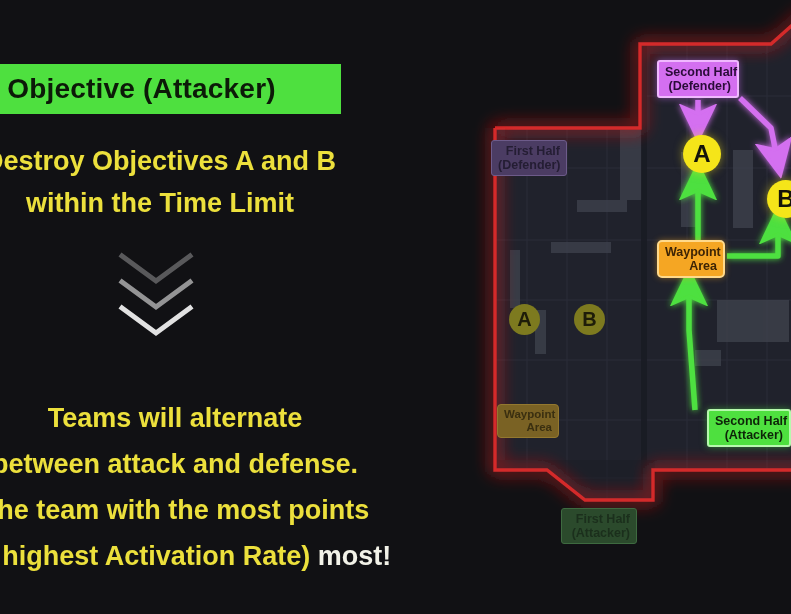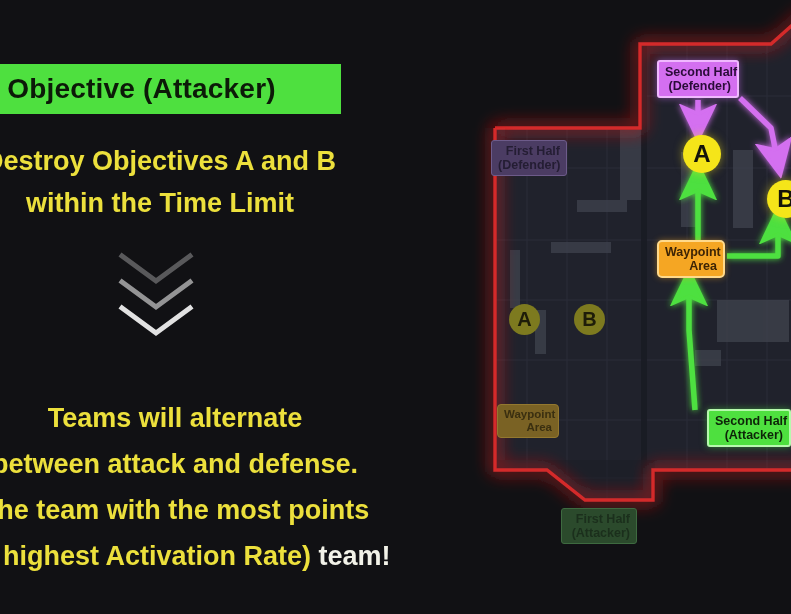--- a/index.html
+++ b/index.html
@@ -233,21 +233,21 @@
         <svg viewBox="0 0 76 34" xmlns="http://www.w3.org/2000/svg">
           <path d="M4 4 L38 29 L72 4" fill="none" stroke="#ffffff" stroke-width="5" stroke-linecap="square" stroke-linejoin="miter"></path>
         </svg>
       </div>
     </div>
 
     <div class="bottom-text">
       <span class="ln">Teams will alternate</span>
       <span class="ln">between attack and defense.</span>
       <span class="ln">The team with the most points</span>
-      <span class="ln"><span>(or highest Activation Rate) </span><span class="wins">team!</span></span>
+      <span class="ln"><span>(or highest Activation Rate) </span><span class="wins">most!</span></span>
     </div>
   </div>
 
   <div class="map-wrap">
 
     <div class="map-glow">
       <svg width="336" height="614" viewBox="0 0 336 614" xmlns="http://www.w3.org/2000/svg">
         <defs>
           <filter id="redGlow" x="-60%" y="-60%" width="220%" height="220%">
             <feGaussianBlur stdDeviation="9" result="b"></feGaussianBlur>

